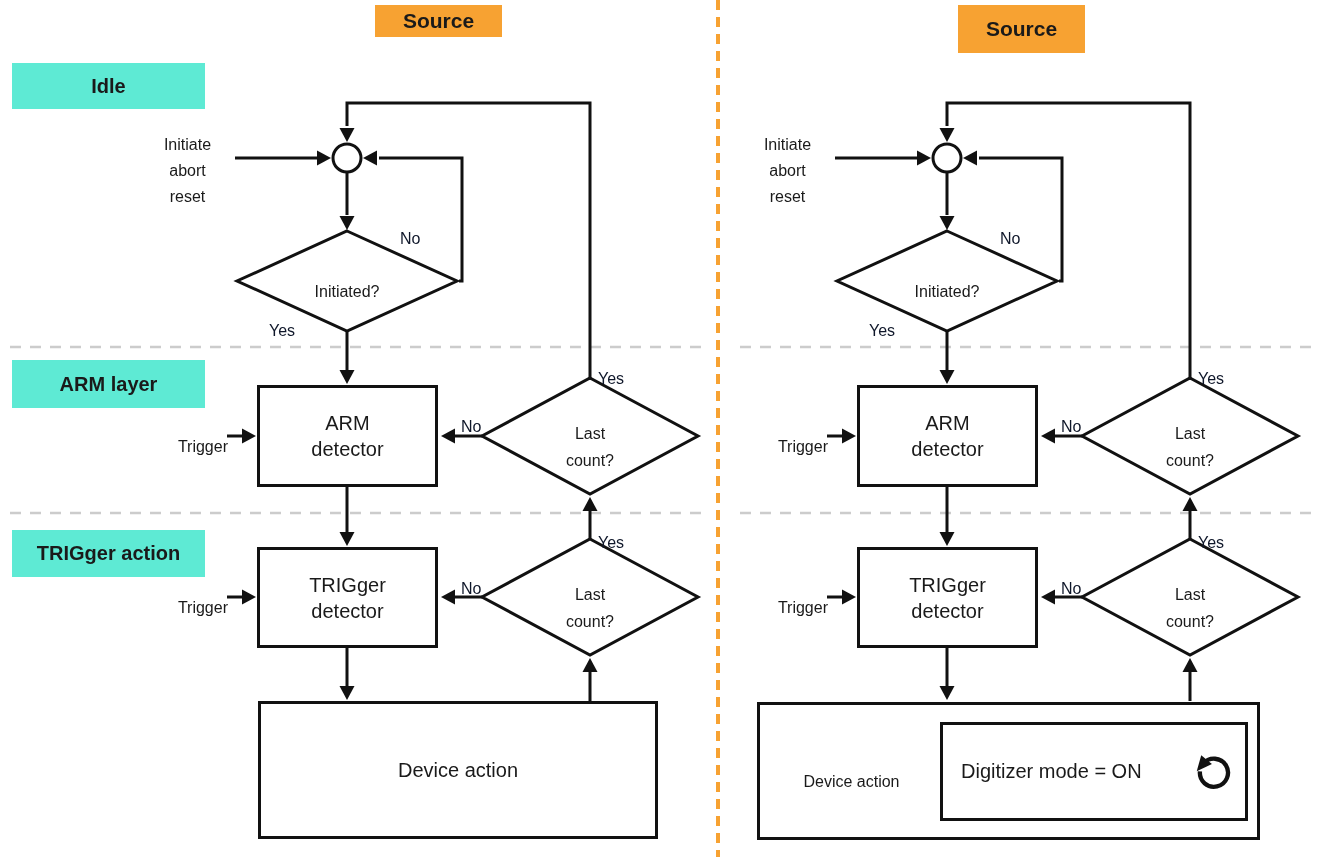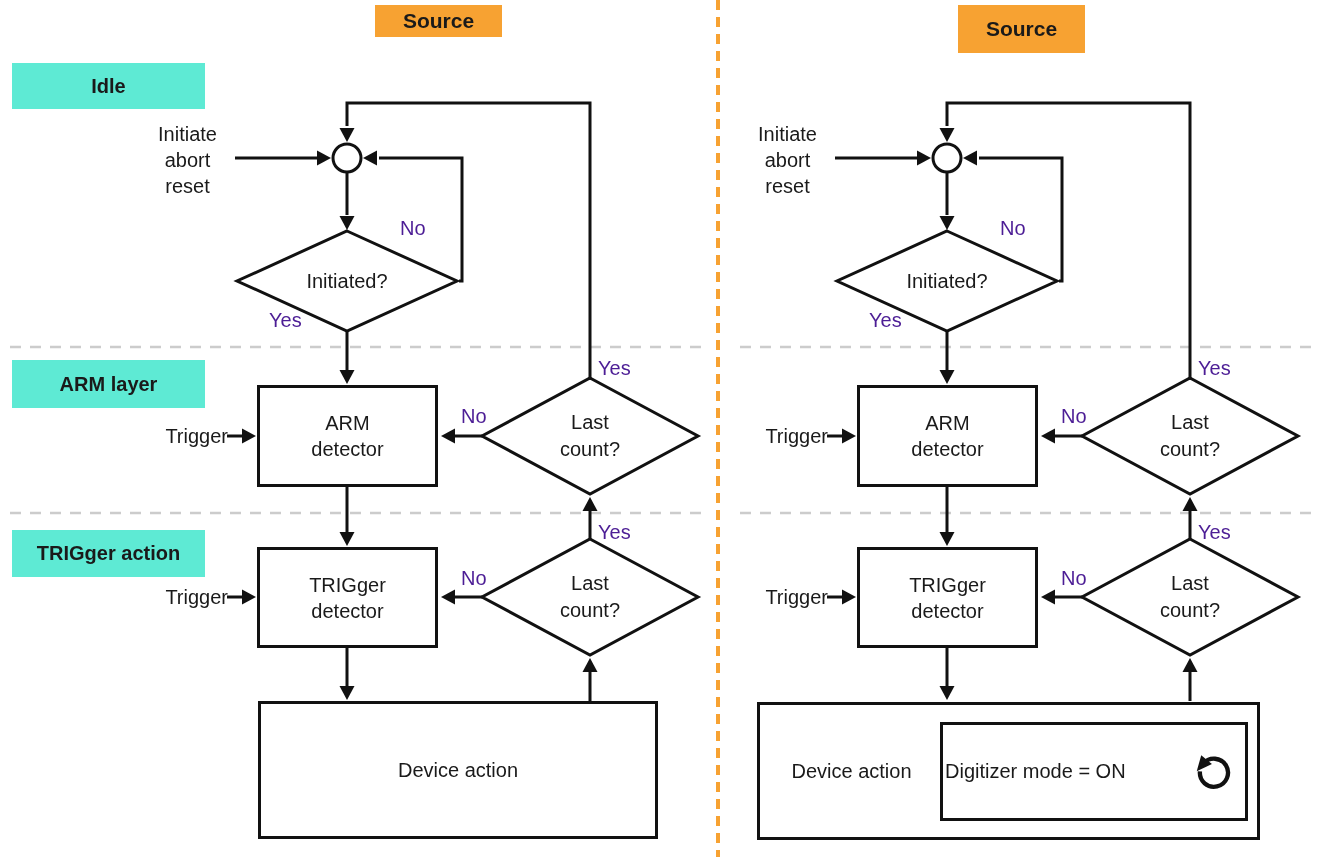--- a/index.html
+++ b/index.html
@@ -9,38 +9,38 @@
   }
   .abs{position:absolute;}
   .hdr{
     background:#F7A232;font-weight:bold;font-size:21px;
     display:flex;align-items:center;justify-content:center;
   }
   .layerlbl{
     background:#5eead4;font-weight:bold;font-size:20px;
     display:flex;align-items:center;justify-content:center;
   }
-  .txt{font-size:20px;line-height:24px;white-space:nowrap;}
-  .muted{color:#4c1d95;}
+  .txt{font-size:16px;line-height:24px;white-space:nowrap;margin-top:11px;}
+  .muted{color:#0f172a;}
   .ctr{text-align:center;}
   .rt{text-align:right;}
   .box{
     background:#ffffff;border:3px solid #111111;box-sizing:border-box;
     display:flex;flex-direction:column;align-items:center;justify-content:center;
     font-size:20px;line-height:26px;text-align:center;
   }
   .stack span{display:block;}
   .lh26{line-height:26px;}
   .lh27{line-height:27px;}
   .devbox{
     background:transparent;border:3px solid #111111;box-sizing:border-box;
   }
   .innerflex{
     border:3px solid #111111;box-sizing:border-box;background:#ffffff;
-    display:flex;align-items:center;padding:0 8px 0 2px;
+    display:flex;align-items:center;padding:0 8px 0 18px;
   }
   .innerflex .lbl{flex:1;font-size:20px;white-space:nowrap;}
   svg{display:block;}
 </style>
 </head>
 <body>
 
 <div id="stage">
 
   <svg class="abs" style="left:0;top:0;" width="1323" height="857" viewBox="0 0 1323 857">

